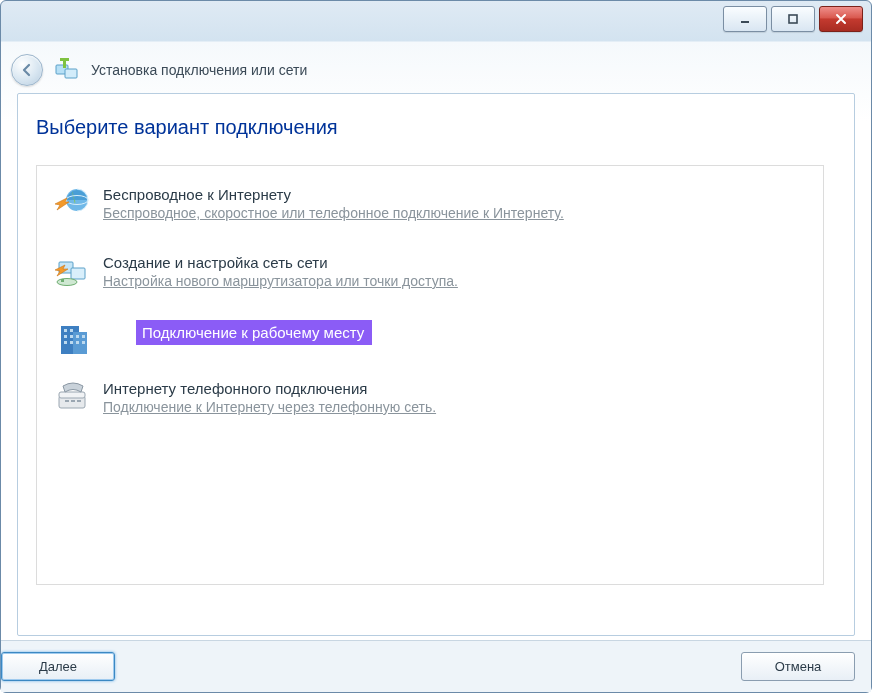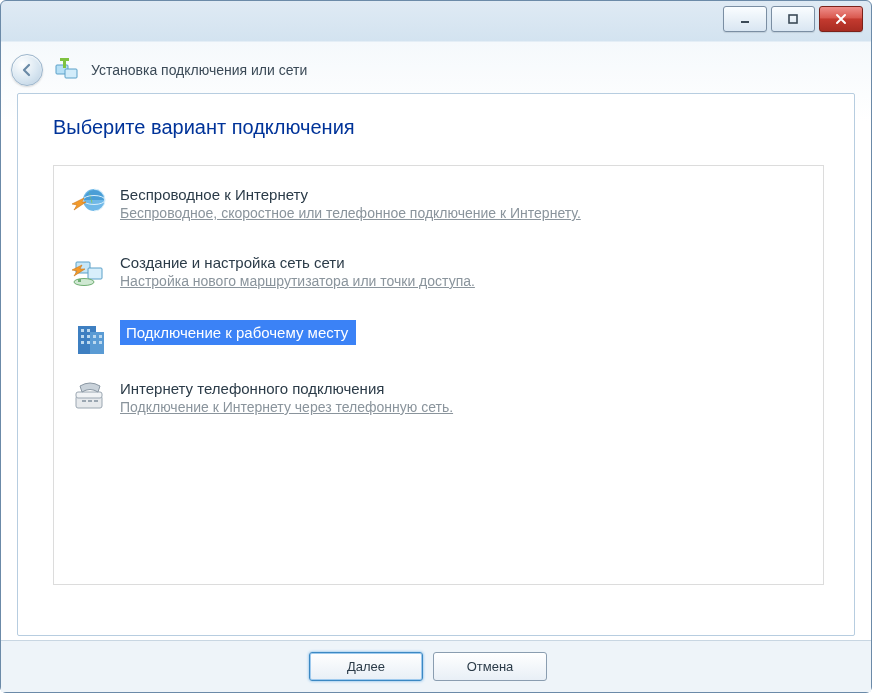--- a/index.html
+++ b/index.html
@@ -79,21 +79,21 @@
   
   .content {
     position: absolute;
     top: 92px;
     left: 16px;
     right: 16px;
     bottom: 56px;
     background: #ffffff;
     border: 1px solid #b7cde0;
     border-radius: 2px;
-    padding: 22px 30px 14px 35px;
+    padding: 22px 30px 14px 18px;
     box-sizing: border-box;
   }
   .page-heading {
     font-size: 20px;
     color: #003399;
     font-weight: 400;
     margin: 0 0 26px 0;
   }
   .option-list {
     border: 1px solid #dcdcdc;
@@ -125,24 +125,25 @@
     font-size: 15px;
     color: #2b3b48;
   }
   .option .opt-desc {
     font-size: 14px;
     color: #8a949c;
     margin-top: 2px;
     text-decoration: underline;
   }
   .option.selected .texts {
-    background: #3b82f6;
+    background: #8b5cf6;
     color: #ffffff;
     padding: 4px 8px 4px 6px;
     display: inline-block;
+    margin-left: 33px;
   }
   .option.selected .opt-title {
     color: #ffffff;
   }
   .option.selected .opt-desc {
     color: #eaf1fb;
     position: relative;
   }
   .option.selected .opt-desc::after {
     content: "";
@@ -153,21 +154,21 @@
   }
   
   .footer {
     position: absolute;
     left: 0; right: 0; bottom: 0;
     height: 52px;
     border-top: 1px solid #c8d6e2;
     background: #eef4f9;
     display: flex;
     align-items: center;
-    justify-content: center;
+    justify-content: space-between;
     gap: 10px;
     padding-right: 16px;
     box-sizing: border-box;
     margin-top: 20px;
   }
   .btn {
     min-width: 84px;
     height: 27px;
     border: 1px solid #8a9db0;
     border-radius: 3px;

